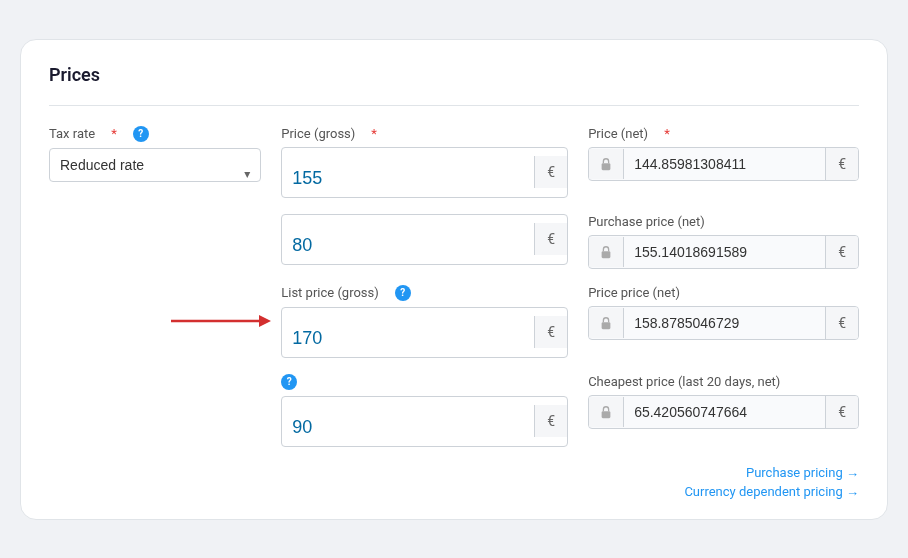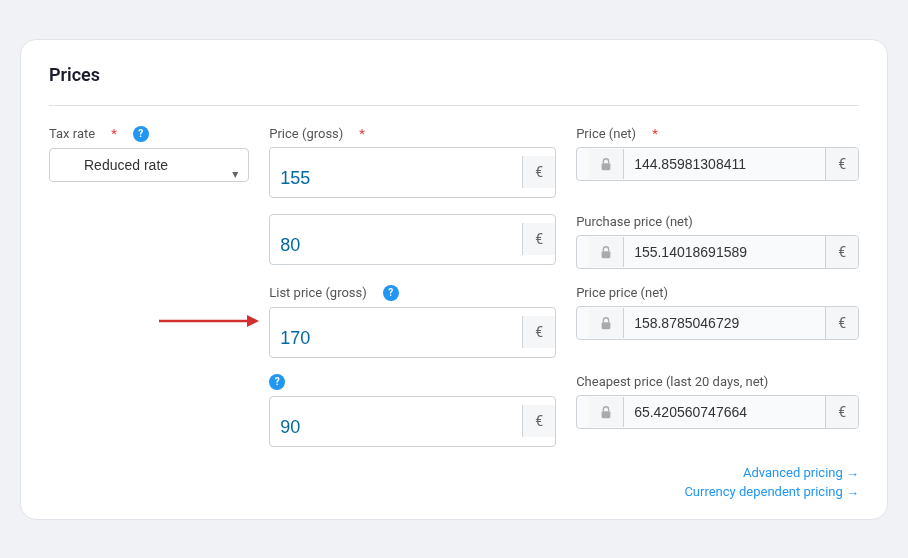--- a/index.html
+++ b/index.html
@@ -105,21 +105,20 @@
       height: 14px;
     }
     .select-wrapper {
       display: flex;
       align-items: flex-end;
       border: 1px solid #cdd2d8;
       border-radius: 4px;
       overflow: hidden;
       background: #fff;
       position: relative;
-      padding-left: 24px;
     }
     .select-wrapper select {
       flex: 1;
       border: none;
       outline: none;
       padding: 8px 32px 8px 10px;
       font-size: 14px;
       color: #333;
       background: transparent;
       appearance: none;
@@ -132,21 +131,20 @@
       color: #666;
       font-size: 12px;
     }
     .net-field-wrapper {
       display: flex;
       align-items: center;
       border: 1px solid #cdd2d8;
       border-radius: 4px;
       overflow: hidden;
       background: #f9fafc;
-      padding-left: 12px;
     }
     .net-field-wrapper input {
       flex: 1;
       border: none;
       outline: none;
       padding: 8px 10px;
       font-size: 14px;
       color: #333;
       background: transparent;
     }
@@ -315,16 +313,16 @@
           </svg>
         </span>
         <input type="text" readonly="" value="65.420560747664" style="">
         <span class="input-suffix">€</span>
       </div>
     </div>
 
   </div>
 
   <div class="footer-links">
-    <a class="footer-link">Advanced pricing →</a>
+    <a class="footer-link">Purchase pricing →</a>
     <a class="footer-link">Currency dependent pricing →</a>
   </div>
 </div>
 
 </body></html>

